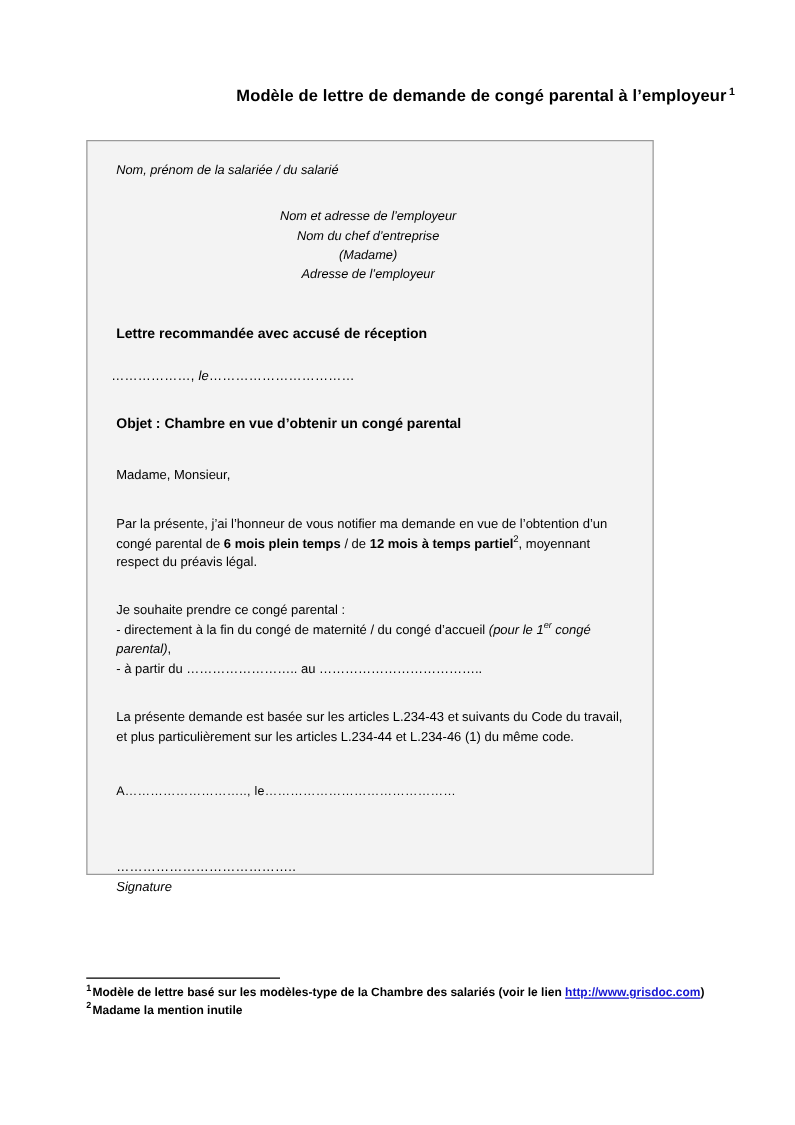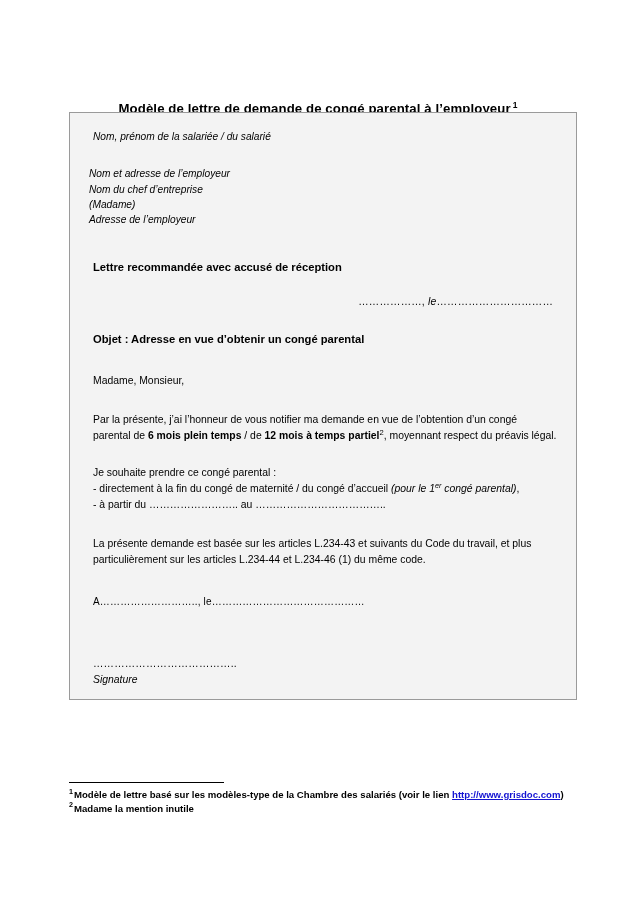--- a/index.html
+++ b/index.html
@@ -23,41 +23,40 @@
     height: 900px;
     box-sizing: border-box;
   }
 
   
   .doc-title {
     position: absolute;
     left: 48px;
     top: 68px;
     width: 540px;
-    text-align: center;
+    text-align: right;
     font-size: 13.2px;
     font-weight: bold;
     letter-spacing: 0.1px;
     line-height: 1.3;
-    margin-top: 32px;
   }
   .doc-title sup {
     font-size: 8.5px;
     font-weight: bold;
     vertical-align: super;
     line-height: 0;
     margin-left: 2px;
   }
 
   
   .letter-box {
     position: absolute;
     left: 69px;
     top: 112px;
-    width: 508px;
+    width: 454px;
     height: 588px;
     box-sizing: border-box;
     background: #f3f3f3;
     border: 1px solid #9a9a9a;
     padding: 16px 19px 10px 19px;
     font-size: 10.4px;
     line-height: 1.45;
   }
 
   .it { font-style: italic; }
@@ -66,34 +65,34 @@
   .sender {
     font-style: italic;
     font-size: 10.2px;
     line-height: 1.5;
     margin: 0 0 0 4px;
   }
   .recipient {
     font-style: italic;
     font-size: 10.2px;
     line-height: 1.5;
-    text-align: left;
+    text-align: center;
     margin-top: 22px;
     margin-right: 3px;
   }
 
   .heading-rec {
     font-weight: bold;
     font-size: 11.2px;
     margin-top: 32px;
     margin-left: 4px;
   }
 
   .date-line {
-    text-align: right;
+    text-align: left;
     font-size: 10.4px;
     margin-top: 18px;
     margin-right: 4px;
     letter-spacing: 0.2px;
   }
 
   .heading-objet {
     font-weight: bold;
     font-size: 11.2px;
     margin-top: 22px;
@@ -192,21 +191,21 @@
       <div>(Madame)</div>
       <div>Adresse de l’employeur</div>
     </div>
 
     <div class="heading-rec">Lettre recommandée avec accusé de réception</div>
 
     <div class="date-line">
       <span>………………</span><span>, </span><span class="it">le</span><span>……………………………</span>
     </div>
 
-    <div class="heading-objet">Objet : Adresse en vue d’obtenir un congé parental</div>
+    <div class="heading-objet">Objet : Chambre en vue d’obtenir un congé parental</div>
 
     <div class="salutation">Madame, Monsieur,</div>
 
     <div class="para">
       <span>Par la présente, j’ai l’honneur de vous notifier ma demande en vue de l’obtention d’un congé parental de </span><span class="bd">6 mois plein temps</span><span> / de </span><span class="bd">12 mois à temps partiel</span><sup>2</sup><span>, moyennant respect du préavis légal.</span>
     </div>
 
     <div class="para tight">
       <div class="list-line">Je souhaite prendre ce congé parental :</div>
       <div class="list-line">

